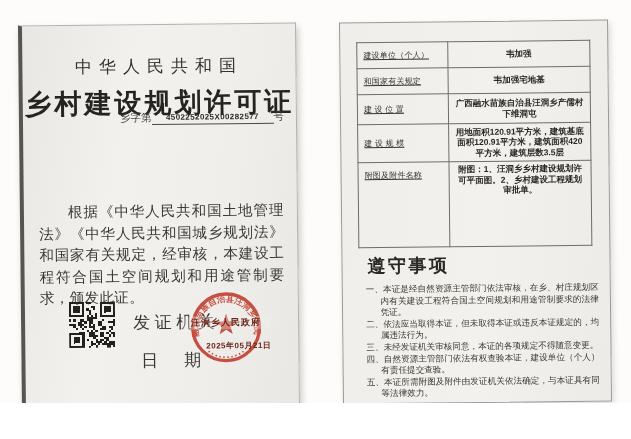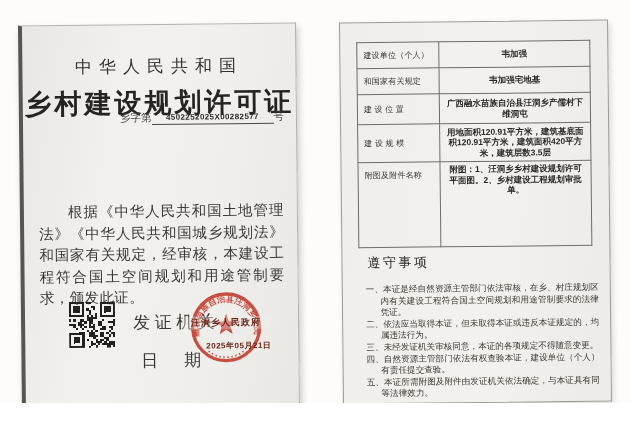--- a/index.html
+++ b/index.html
@@ -32,28 +32,28 @@
     font-size:9px;font-weight:700;color:#6d261b;letter-spacing:1px;
     background:rgba(242,240,236,.35);white-space:nowrap;}
   .seal-date{position:absolute;left:-8px;top:50px;width:90px;text-align:right;
     font-size:8px;font-weight:700;color:#6d261b;letter-spacing:.5px;white-space:nowrap;}
   
   .page-right{position:absolute;left:341px;top:21px;width:267px;height:380px;
     background:linear-gradient(95deg,#efeeeb 0%,#f2f1ee 55%,#ecebe8 100%);
     border:1px solid #9b9995;box-shadow:2px 3px 6px rgba(0,0,0,.14);transform:rotate(-0.6deg);}
   table.details{position:absolute;left:16px;top:19px;width:234px;border-collapse:collapse;}
   table.details td{border:1px solid #6f6d68;vertical-align:middle;}
-  td.lbl{width:70px;font-size:8px;color:#35332f;padding:2px 5px 2px 6px;letter-spacing:.2px;}
+  td.lbl{width:70px;font-size:8px;color:#35332f;padding:2px 14px 2px 6px;letter-spacing:.2px;text-decoration:underline;}
   td.val{font-size:8.5px;font-weight:700;color:#2b2925;text-align:center;
          line-height:10.5px;padding:2px 5px;}
   tr.r1 td{height:21px;}  tr.r2 td{height:21px;}  tr.r3 td{height:25px;}
   tr.r4 td{height:33px;}  tr.r5 td{height:75px;vertical-align:top;}
   tr.r5 td.lbl{padding-top:7px;margin-left:40px;}
   tr.r5 td.val{padding-top:2px;}
-  .rules-heading{position:absolute;left:25px;top:231px;font-size:13px;font-weight:400;
+  .rules-heading{position:absolute;left:25px;top:231px;font-size:18px;font-weight:700;
     letter-spacing:2.5px;color:#2b2925;}
   .rules{position:absolute;left:23px;right:11px;top:261px;font-size:8.6px;line-height:11.6px;
     color:#3a382f;text-align:justify;}
   .rule-item{text-indent:-1.7em;margin-left:1.7em;}
 </style>
 </head>
 <body>
 
 <div class="stage">
 

